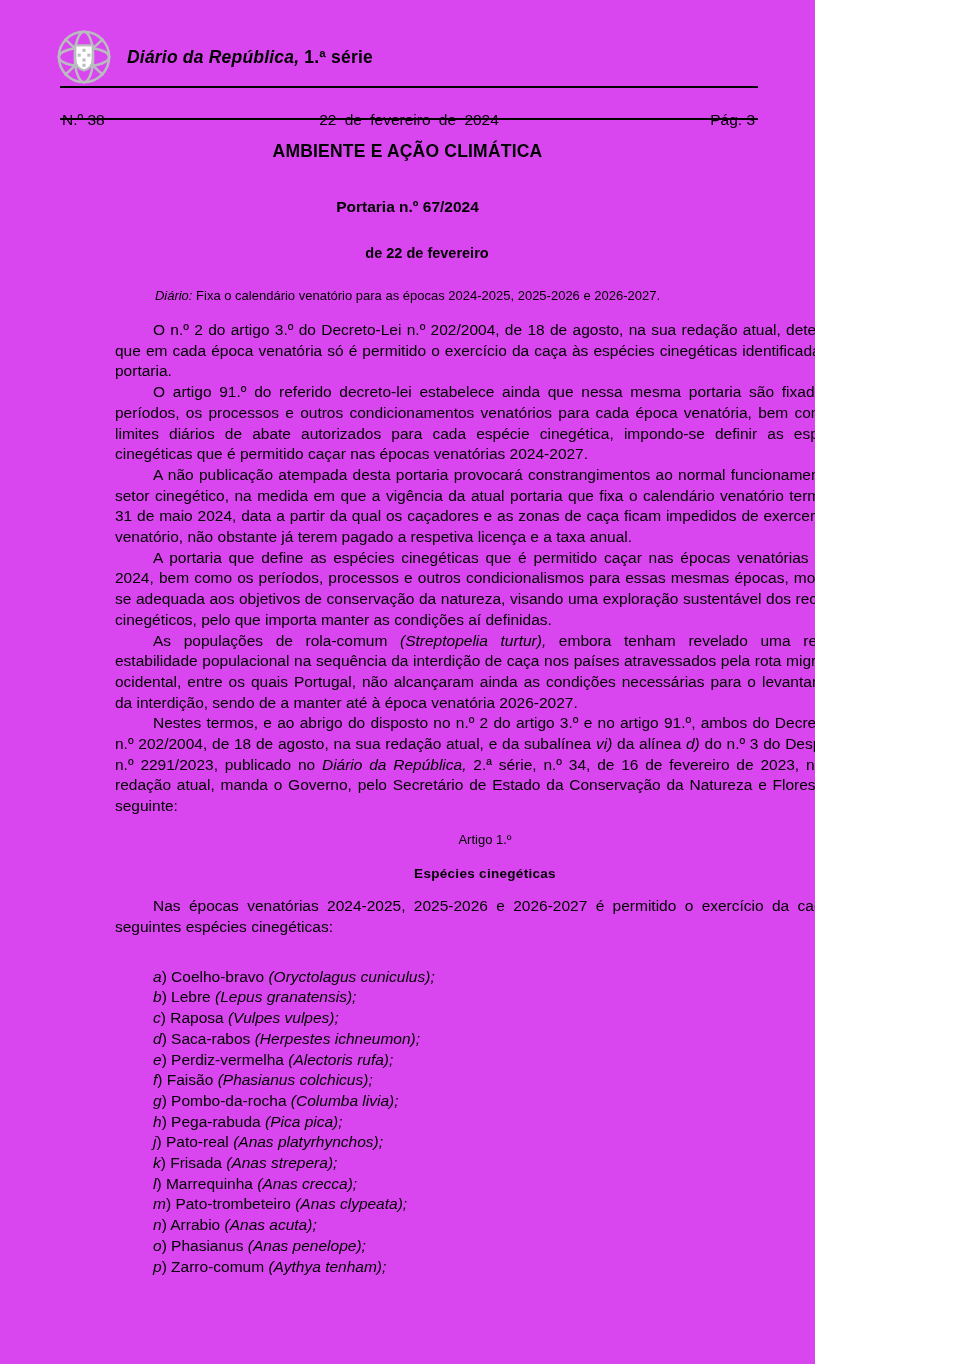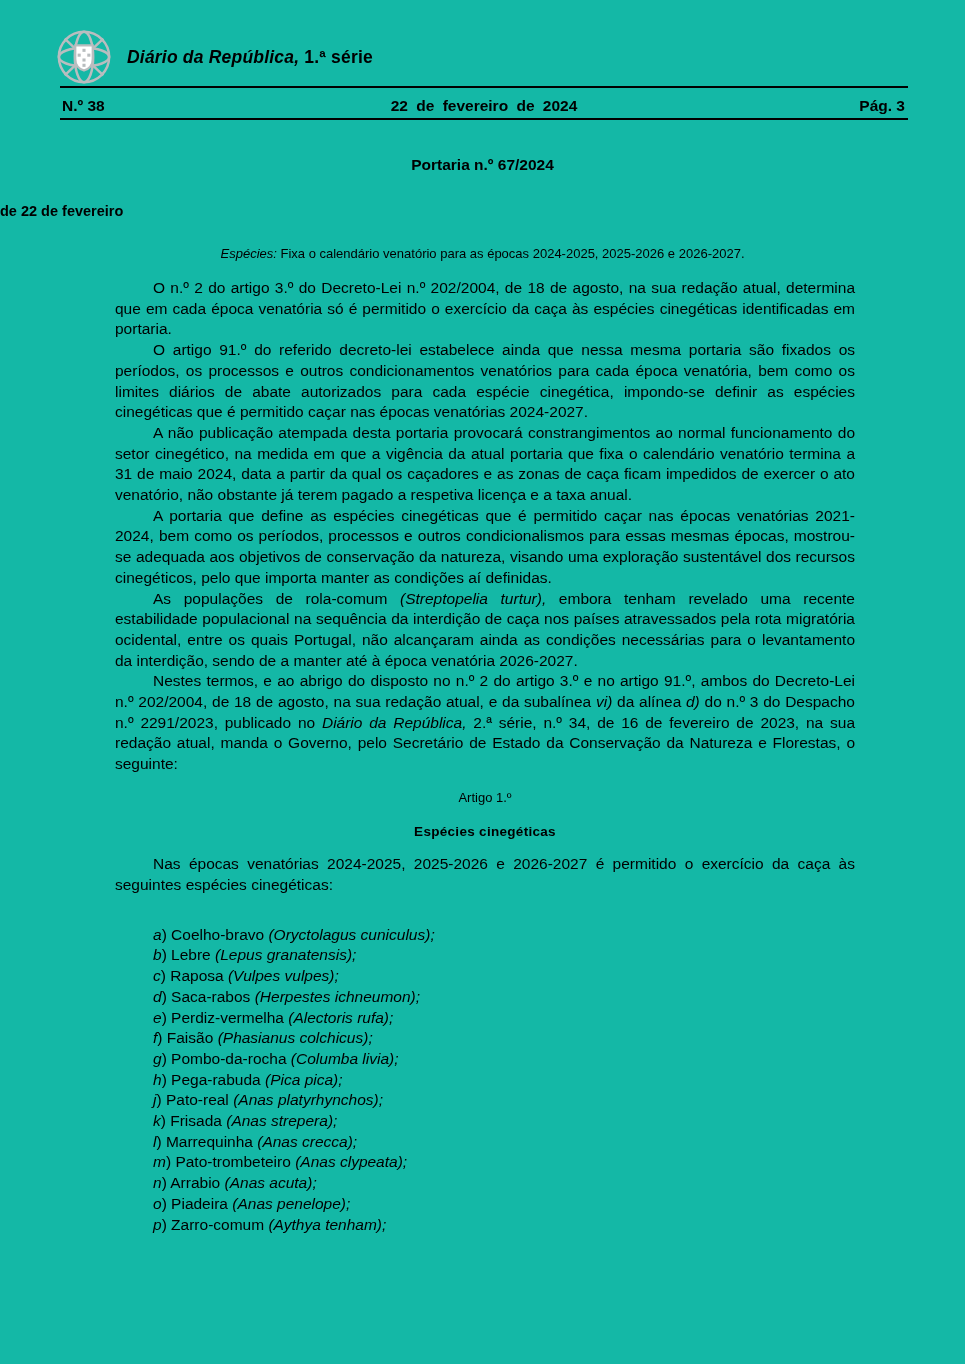--- a/index.html
+++ b/index.html
@@ -1,49 +1,49 @@
 <!DOCTYPE html>
 <html><head>
 <meta charset="utf-8">
 <style>
   * { margin:0; padding:0; box-sizing:border-box; }
   html,body { background:#fff; }
   .page {
     position:relative;
-    width:965px; height:1364px;
-    background:#14b8a6;
+    width:815px; height:1364px;
+    background:#d946ef;
     color:#000;
     font-family:"Liberation Sans", sans-serif;
     overflow:hidden;
   }
   
   .masthead {
     display:flex; align-items:center; gap:14px;
     padding:28px 0 0 55px; height:86px;
   }
   .logo { width:58px; height:58px; flex:0 0 auto; }
   .masthead-title { font-size:17.5px; font-weight:bold; letter-spacing:.2px; }
   .masthead-title .it { font-style:italic; }
   .rule { border-top:2px solid #000; margin:0 57px 0 60px; }
   
   .info-row {
     position:relative; height:30px;
-    margin:0 57px 0 60px; padding-top:9px;
-    font-size:15.5px; font-weight:bold;
+    margin:0 57px 0 60px; padding-top:23px;
+    font-size:15.5px; font-weight:normal;
   }
   .info-row .num { position:absolute; left:2px; }
   .info-row .date { position:absolute; left:0; right:0; text-align:center; word-spacing:4px; }
   .info-row .pag { position:absolute; right:3px; }
   
   .section-title {
     margin-top:21px; text-align:center;
     font-size:17.5px; font-weight:bold; letter-spacing:.2px;
   }
   .ordinance-title { margin-top:36px; text-align:center; font-size:15.5px; font-weight:bold; }
-  .ordinance-date  { margin-top:29px; font-size:14.5px; font-weight:bold; }
+  .ordinance-date  { margin-top:29px; text-align:center; font-size:14.5px; font-weight:bold;margin-left:39px; }
   .summary {
     margin-top:27px; text-align:center; font-size:13px;
   }
   .summary .it { font-style:italic; }
   
   .body-col {
     margin:17px 110px 0 115px;
     width:740px;
     font-size:15.5px; line-height:20.7px;
     text-align:justify;
@@ -87,25 +87,26 @@
   <div class="rule"></div>
 
   <div class="info-row">
     <span class="num">N.º 38</span>
     <span class="date">22 de fevereiro de 2024</span>
     <span class="pag">Pág. 3</span>
   </div>
 
   <div class="rule"></div>
 
+  <div class="section-title">AMBIENTE E AÇÃO CLIMÁTICA</div>
   <div class="ordinance-title">Portaria n.º 67/2024</div>
   <div class="ordinance-date">de 22 de fevereiro</div>
 
   <div class="summary">
-    <span class="it">Espécies:</span><span> Fixa o calendário venatório para as épocas 2024-2025, 2025-2026 e 2026-2027.</span>
+    <span class="it">Diário:</span><span> Fixa o calendário venatório para as épocas 2024-2025, 2025-2026 e 2026-2027.</span>
   </div>
 
   <div class="body-col">
     <div>
         <p class="para"><span>O n.º 2 do artigo 3.º do Decreto-Lei n.º 202/2004, de 18 de agosto, na sua redação atual, determina que em cada época venatória só é permitido o exercício da caça às espécies cinegéticas identificadas em portaria.</span></p>
         <p class="para"><span>O artigo 91.º do referido decreto-lei estabelece ainda que nessa mesma portaria são fixados os períodos, os processos e outros condicionamentos venatórios para cada época venatória, bem como os limites diários de abate autorizados para cada espécie cinegética, impondo-se definir as espécies cinegéticas que é permitido caçar nas épocas venatórias 2024-2027.</span></p>
         <p class="para"><span>A não publicação atempada desta portaria provocará constrangimentos ao normal funcionamento do setor cinegético, na medida em que a vigência da atual portaria que fixa o calendário venatório termina a 31 de maio 2024, data a partir da qual os caçadores e as zonas de caça ficam impedidos de exercer o ato venatório, não obstante já terem pagado a respetiva licença e a taxa anual.</span></p>
         <p class="para"><span>A portaria que define as espécies cinegéticas que é permitido caçar nas épocas venatórias 2021-2024, bem como os períodos, processos e outros condicionalismos para essas mesmas épocas, mostrou-se adequada aos objetivos de conservação da natureza, visando uma exploração sustentável dos recursos cinegéticos, pelo que importa manter as condições aí definidas.</span></p>
         <p class="para"><span>As populações de rola-comum </span><i>(Streptopelia turtur),</i><span> embora tenham revelado uma recente estabilidade populacional na sequência da interdição de caça nos países atravessados pela rota migratória ocidental, entre os quais Portugal, não alcançaram ainda as condições necessárias para o levantamento da interdição, sendo de a manter até à época venatória 2026-2027.</span></p>
         <p class="para"><span>Nestes termos, e ao abrigo do disposto no n.º 2 do artigo 3.º e no artigo 91.º, ambos do Decreto-Lei n.º 202/2004, de 18 de agosto, na sua redação atual, e da subalínea </span><i>vi)</i><span> da alínea </span><i>d)</i><span> do n.º 3 do Despacho n.º 2291/2023, publicado no </span><i>Diário da República,</i><span> 2.ª série, n.º 34, de 16 de fevereiro de 2023, na sua redação atual, manda o Governo, pelo Secretário de Estado da Conservação da Natureza e Florestas, o seguinte:</span></p>
@@ -125,18 +126,18 @@
         <div class="species-item"><i>d</i><span>) Saca-rabos </span><i>(Herpestes ichneumon);</i></div>
         <div class="species-item"><i>e</i><span>) Perdiz-vermelha </span><i>(Alectoris rufa);</i></div>
         <div class="species-item"><i>f</i><span>) Faisão </span><i>(Phasianus colchicus);</i></div>
         <div class="species-item"><i>g</i><span>) Pombo-da-rocha </span><i>(Columba livia);</i></div>
         <div class="species-item"><i>h</i><span>) Pega-rabuda </span><i>(Pica pica);</i></div>
         <div class="species-item"><i>j</i><span>) Pato-real </span><i>(Anas platyrhynchos);</i></div>
         <div class="species-item"><i>k</i><span>) Frisada </span><i>(Anas strepera);</i></div>
         <div class="species-item"><i>l</i><span>) Marrequinha </span><i>(Anas crecca);</i></div>
         <div class="species-item"><i>m</i><span>) Pato-trombeteiro </span><i>(Anas clypeata);</i></div>
         <div class="species-item"><i>n</i><span>) Arrabio </span><i>(Anas acuta);</i></div>
-        <div class="species-item"><i>o</i><span>) Piadeira </span><i>(Anas penelope);</i></div>
+        <div class="species-item"><i>o</i><span>) Phasianus </span><i>(Anas penelope);</i></div>
         <div class="species-item"><i>p</i><span>) Zarro-comum </span><i>(Aythya tenham);</i></div>
       </div>
   </div>
 
 </div>
 
 </body></html>

